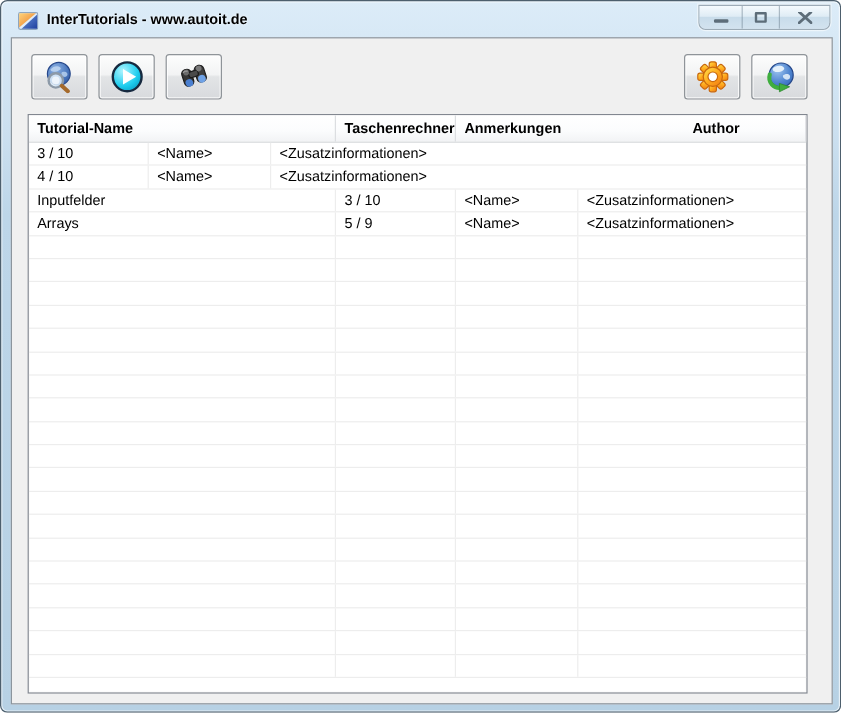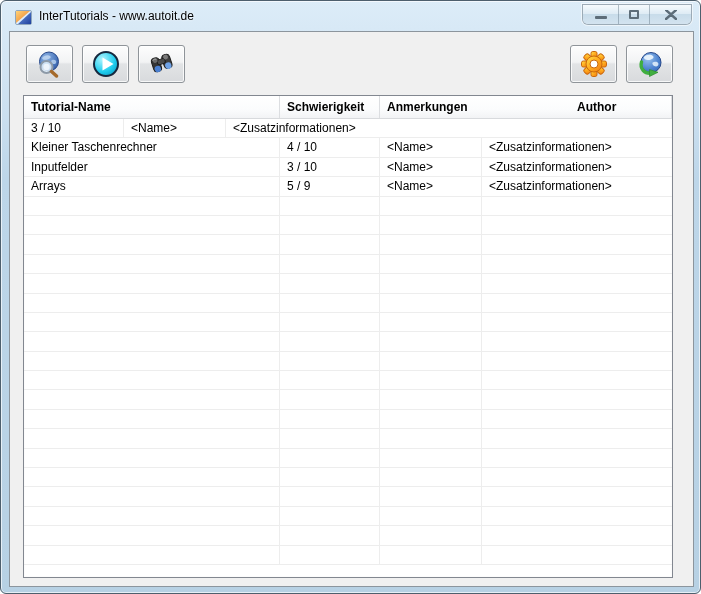--- a/index.html
+++ b/index.html
@@ -7,21 +7,21 @@
 
   .window{
     position:relative; width:701px; height:594px;
     border:1px solid #4d5f6d; border-radius:6px;
     background:linear-gradient(180deg,#dcecf8 0%,#cce0f0 18%,#bdd6e9 30%,#b7d1e4 100%);
     box-shadow:inset 0 0 0 1px rgba(255,255,255,0.65);
     overflow:hidden;
   }
 
   
-  .titlebar{ position:absolute; left:0; top:0; right:0; height:16px; }
+  .titlebar{ position:absolute; left:0; top:0; right:0; height:16px;font-weight:bold; }
   .app-icon{ position:absolute; left:14px; top:8px; width:17px; height:17px; }
   .title-text{
     position:absolute; left:38px; top:0; height:30px; line-height:31px;
     font-size:12px; color:#000; text-shadow:0 0 3px rgba(255,255,255,0.9);
     white-space:nowrap;
   }
   .caption-group{
     position:absolute; left:582px; top:4px; height:19px; width:108px;
     display:flex;
     border-radius:0 0 5px 5px;
@@ -206,32 +206,31 @@
         <path d="M8,7 C10,4.5 15,4 17,6 C19,8 15,10 12,10 C9.5,10 7.5,9 8,7 Z" fill="#e9f3fc" opacity="0.95"></path>
         <path d="M18,12 C21,11 23.5,13 22,15.5 C20.5,17.5 17,16 16.5,14 C16,12.5 17,12.3 18,12 Z" fill="#e9f3fc" opacity="0.85"></path>
         <path d="M5.5,12 C3.5,19 9,24 15,23.2" fill="none" stroke="#3fae3f" stroke-width="3.4" stroke-linecap="round"></path>
         <polygon points="13.5,19.5 22,22.3 13.5,26.5" fill="#3fae3f" stroke="#2e8a2e" stroke-width="0.7"></polygon>
       </svg>
     </div>
 
     <div class="listview">
       <div class="lv-header">
         <div class="cell c0">Tutorial-Name</div>
-        <div class="cell c1">Schwierigkeit</div>
+        <div class="cell c1">Taschenrechner</div>
         <div class="cell c3">Anmerkungen</div>
         <div class="cell c2">Author</div>
       </div>
       <div class="lv-body" id="lv-body">
           <div class="row">
             <div class="cell c1">3 / 10</div>
             <div class="cell c2">&lt;Name&gt;</div>
             <div class="cell c3">&lt;Zusatzinformationen&gt;</div>
           </div>
           <div class="row">
-            <div class="cell c0">Kleiner Taschenrechner</div>
             <div class="cell c1">4 / 10</div>
             <div class="cell c2">&lt;Name&gt;</div>
             <div class="cell c3">&lt;Zusatzinformationen&gt;</div>
           </div>
           <div class="row">
             <div class="cell c0">Inputfelder</div>
             <div class="cell c1">3 / 10</div>
             <div class="cell c2">&lt;Name&gt;</div>
             <div class="cell c3">&lt;Zusatzinformationen&gt;</div>
           </div>

